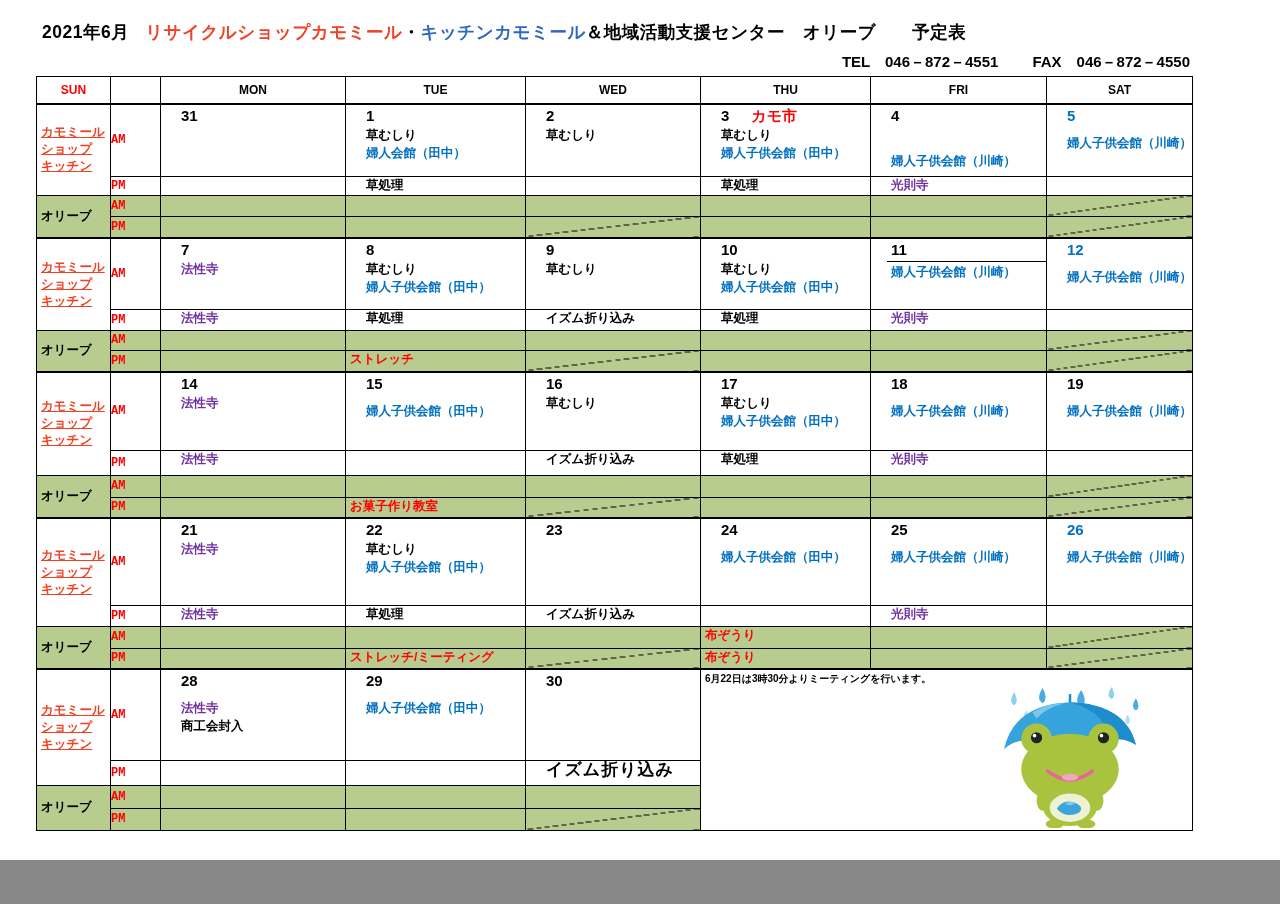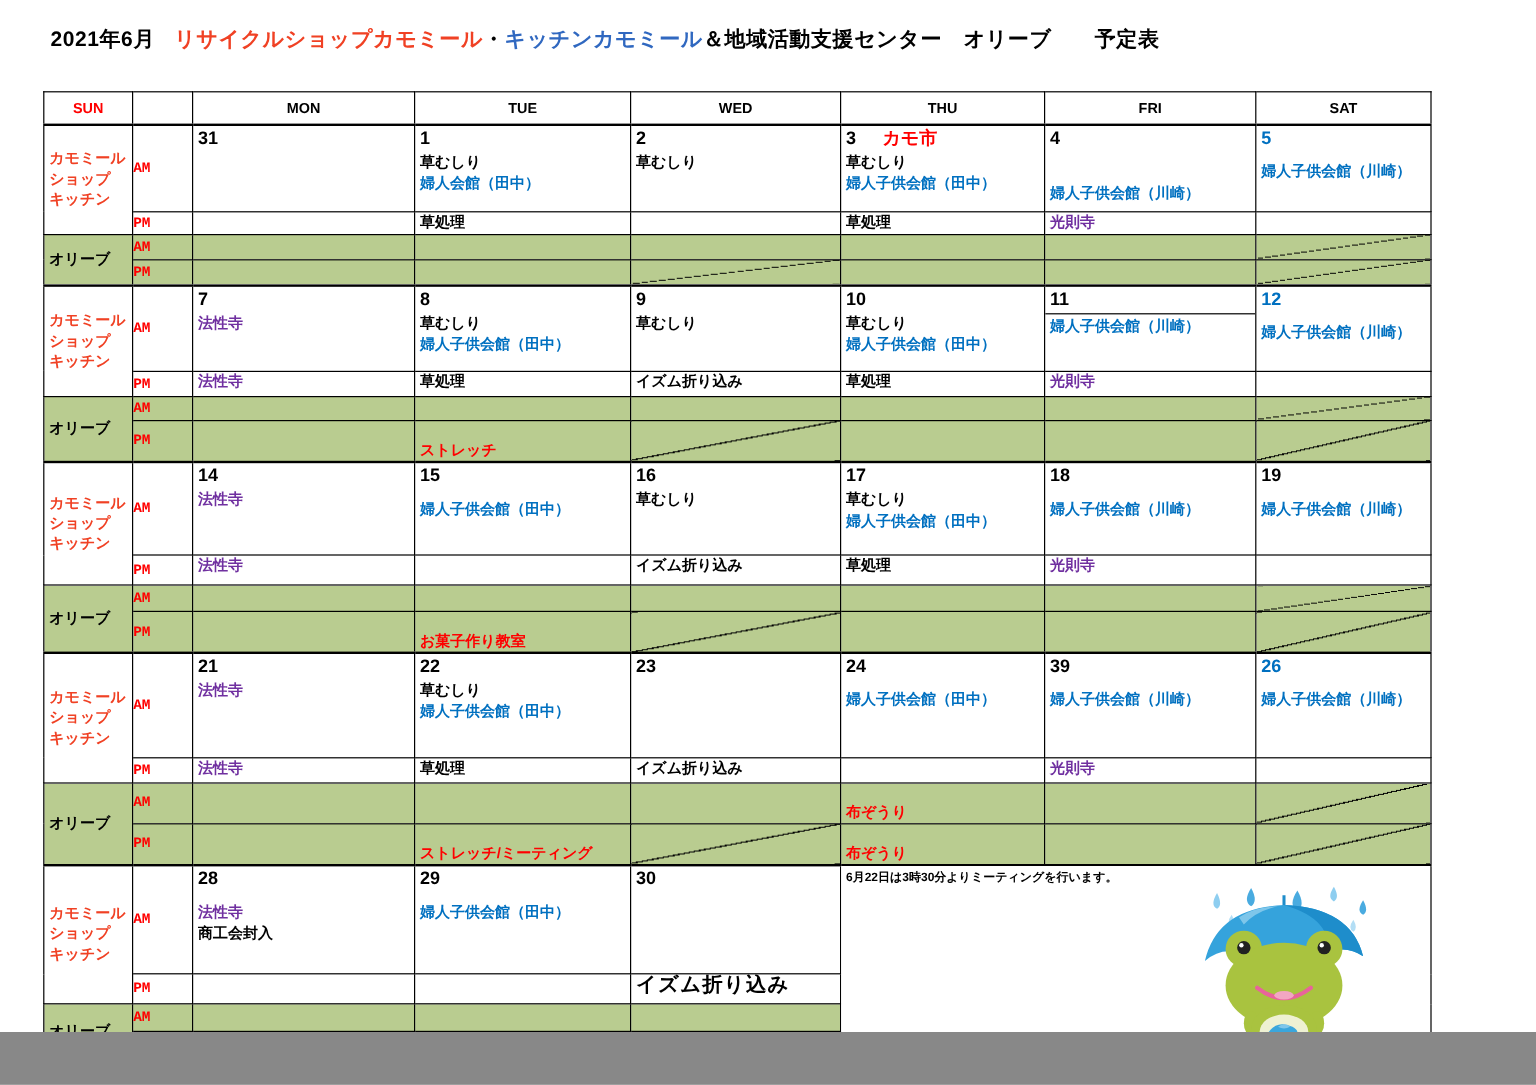--- a/index.html
+++ b/index.html
@@ -13,41 +13,41 @@
   .contact{position:absolute;top:53px;right:90px;font-size:15px;white-space:nowrap;}
   .contact .fax{margin-left:34px;}
   
   table.cal{position:absolute;left:36px;top:76px;width:1156px;border-collapse:collapse;table-layout:fixed;
             border:1px solid #8b5cf6;}
   td,th{border:1px solid #000;padding:0;vertical-align:top;overflow:hidden;}
   th{height:26px;font-size:12px;text-align:center;vertical-align:middle;border-bottom:2px solid #000;background:#fff;}
   th.sun{color:#ff0000;}
   tr.wk td{border-top:2px solid #000;}
   
-  .cham{font-size:12.5px;color:#f04124;vertical-align:middle;padding-left:4px;line-height:17px;background:#fff;}
+  .cham{font-size:12.5px;color:#f04124;vertical-align:middle;padding-left:4px;line-height:17px;background:#fff;text-decoration:underline;}
   .olab{font-size:12.5px;background:#b9cc90;vertical-align:middle;padding-left:4px;}
   .ampm{font-size:12px;color:#ff0000;vertical-align:middle;background:#fff;font-family:Liberation Mono, monospace;}
   tr.oam .ampm, tr.opm .ampm{background:#b9cc90;}
   
-  .day{background:#fff;}
+  .day{background:#fff;padding-left:16px;}
   .num{font-size:15px;line-height:18px;padding:2px 0 0 4px;}
   .num .badge{color:#ff0000;margin-left:22px;}
   .num.c-blue{color:#0070c0;}
   .numline{border-bottom:1px solid #000;padding-bottom:2px;}
   .ln{font-size:12.5px;line-height:16px;padding-left:4px;margin-top:2px;white-space:nowrap;}
   .mt-sm{margin-top:10px;}
   .mt-lg{margin-top:28px;}
   .c-blue{color:#0070c0;}
   .c-purple{color:#7030a0;}
   .c-red{color:#ff0000;}
   .pmc .ln{margin-top:1px;line-height:15px;}
   .big{font-size:17px;line-height:20px;letter-spacing:1px;}
   
   .oc{background:#b9cc90;}
-  .oc .ln{margin-top:16px;line-height:17px;}
+  .oc .ln{margin-top:0;line-height:17px;}
   .diag{background-image:linear-gradient(to bottom right,transparent 49.2%,#000 49.2%,#000 50.8%,transparent 50.8%);}
   
   tr.w1a{height:72px;} tr.w1p{height:19px;} tr.w1x{height:21px;} tr.w1y{height:22px;}
   tr.w2a{height:71px;} tr.w2p{height:21px;} tr.w2x{height:20px;} tr.w2y{height:22px;}
   tr.w3a{height:78px;} tr.w3p{height:25px;} tr.w3x{height:22px;} tr.w3y{height:21px;}
   tr.w4a{height:87px;} tr.w4p{height:21px;} tr.w4x{height:22px;} tr.w4y{height:21px;}
   tr.w5a{height:91px;} tr.w5p{height:25px;} tr.w5x{height:23px;} tr.w5y{height:22px;}
   
   .notecell{background:#fff;position:relative;}
   .note{font-size:10px;padding:2px 2px 0 4px;white-space:nowrap;}
@@ -58,20 +58,23 @@
 </style>
 </head>
 <body>
 
 <div class="page">
 
   <div class="title">
     <span class="t-month">2021年6月</span><span class="t-shop">リサイクルショップカモミール</span><span>・</span><span class="t-kitchen">キッチンカモミール</span><span>＆地域活動支援センター　オリーブ　　予定表</span>
   </div>
 
+  <div class="contact">
+    <span>TEL　046－872－4551</span><span class="fax">FAX　046－872－4550</span>
+  </div>
 
   <table class="cal">
     <colgroup>
       <col style="width:74px">
         <col style="width:50px">
         <col style="width:185px">
         <col style="width:180px">
       <col style="width:175px">
         <col style="width:170px">
         <col style="width:176px">
@@ -322,21 +325,21 @@
         <div class="ln c-blue">婦人子供会館（田中）</div>
       </td>
       <td class="day">
         <div class="num">23</div>
       </td>
       <td class="day">
         <div class="num">24</div>
         <div class="ln c-blue mt-sm">婦人子供会館（田中）</div>
       </td>
       <td class="day">
-        <div class="num">39</div>
+        <div class="num">25</div>
         <div class="ln c-blue mt-sm">婦人子供会館（川崎）</div>
       </td>
       <td class="day">
         <div class="num c-blue">26</div>
         <div class="ln c-blue mt-sm">婦人子供会館（川崎）</div>
       </td>
     </tr>
     <tr class="w4p">
       <td class="ampm">PM</td>
       <td class="day pmc">

